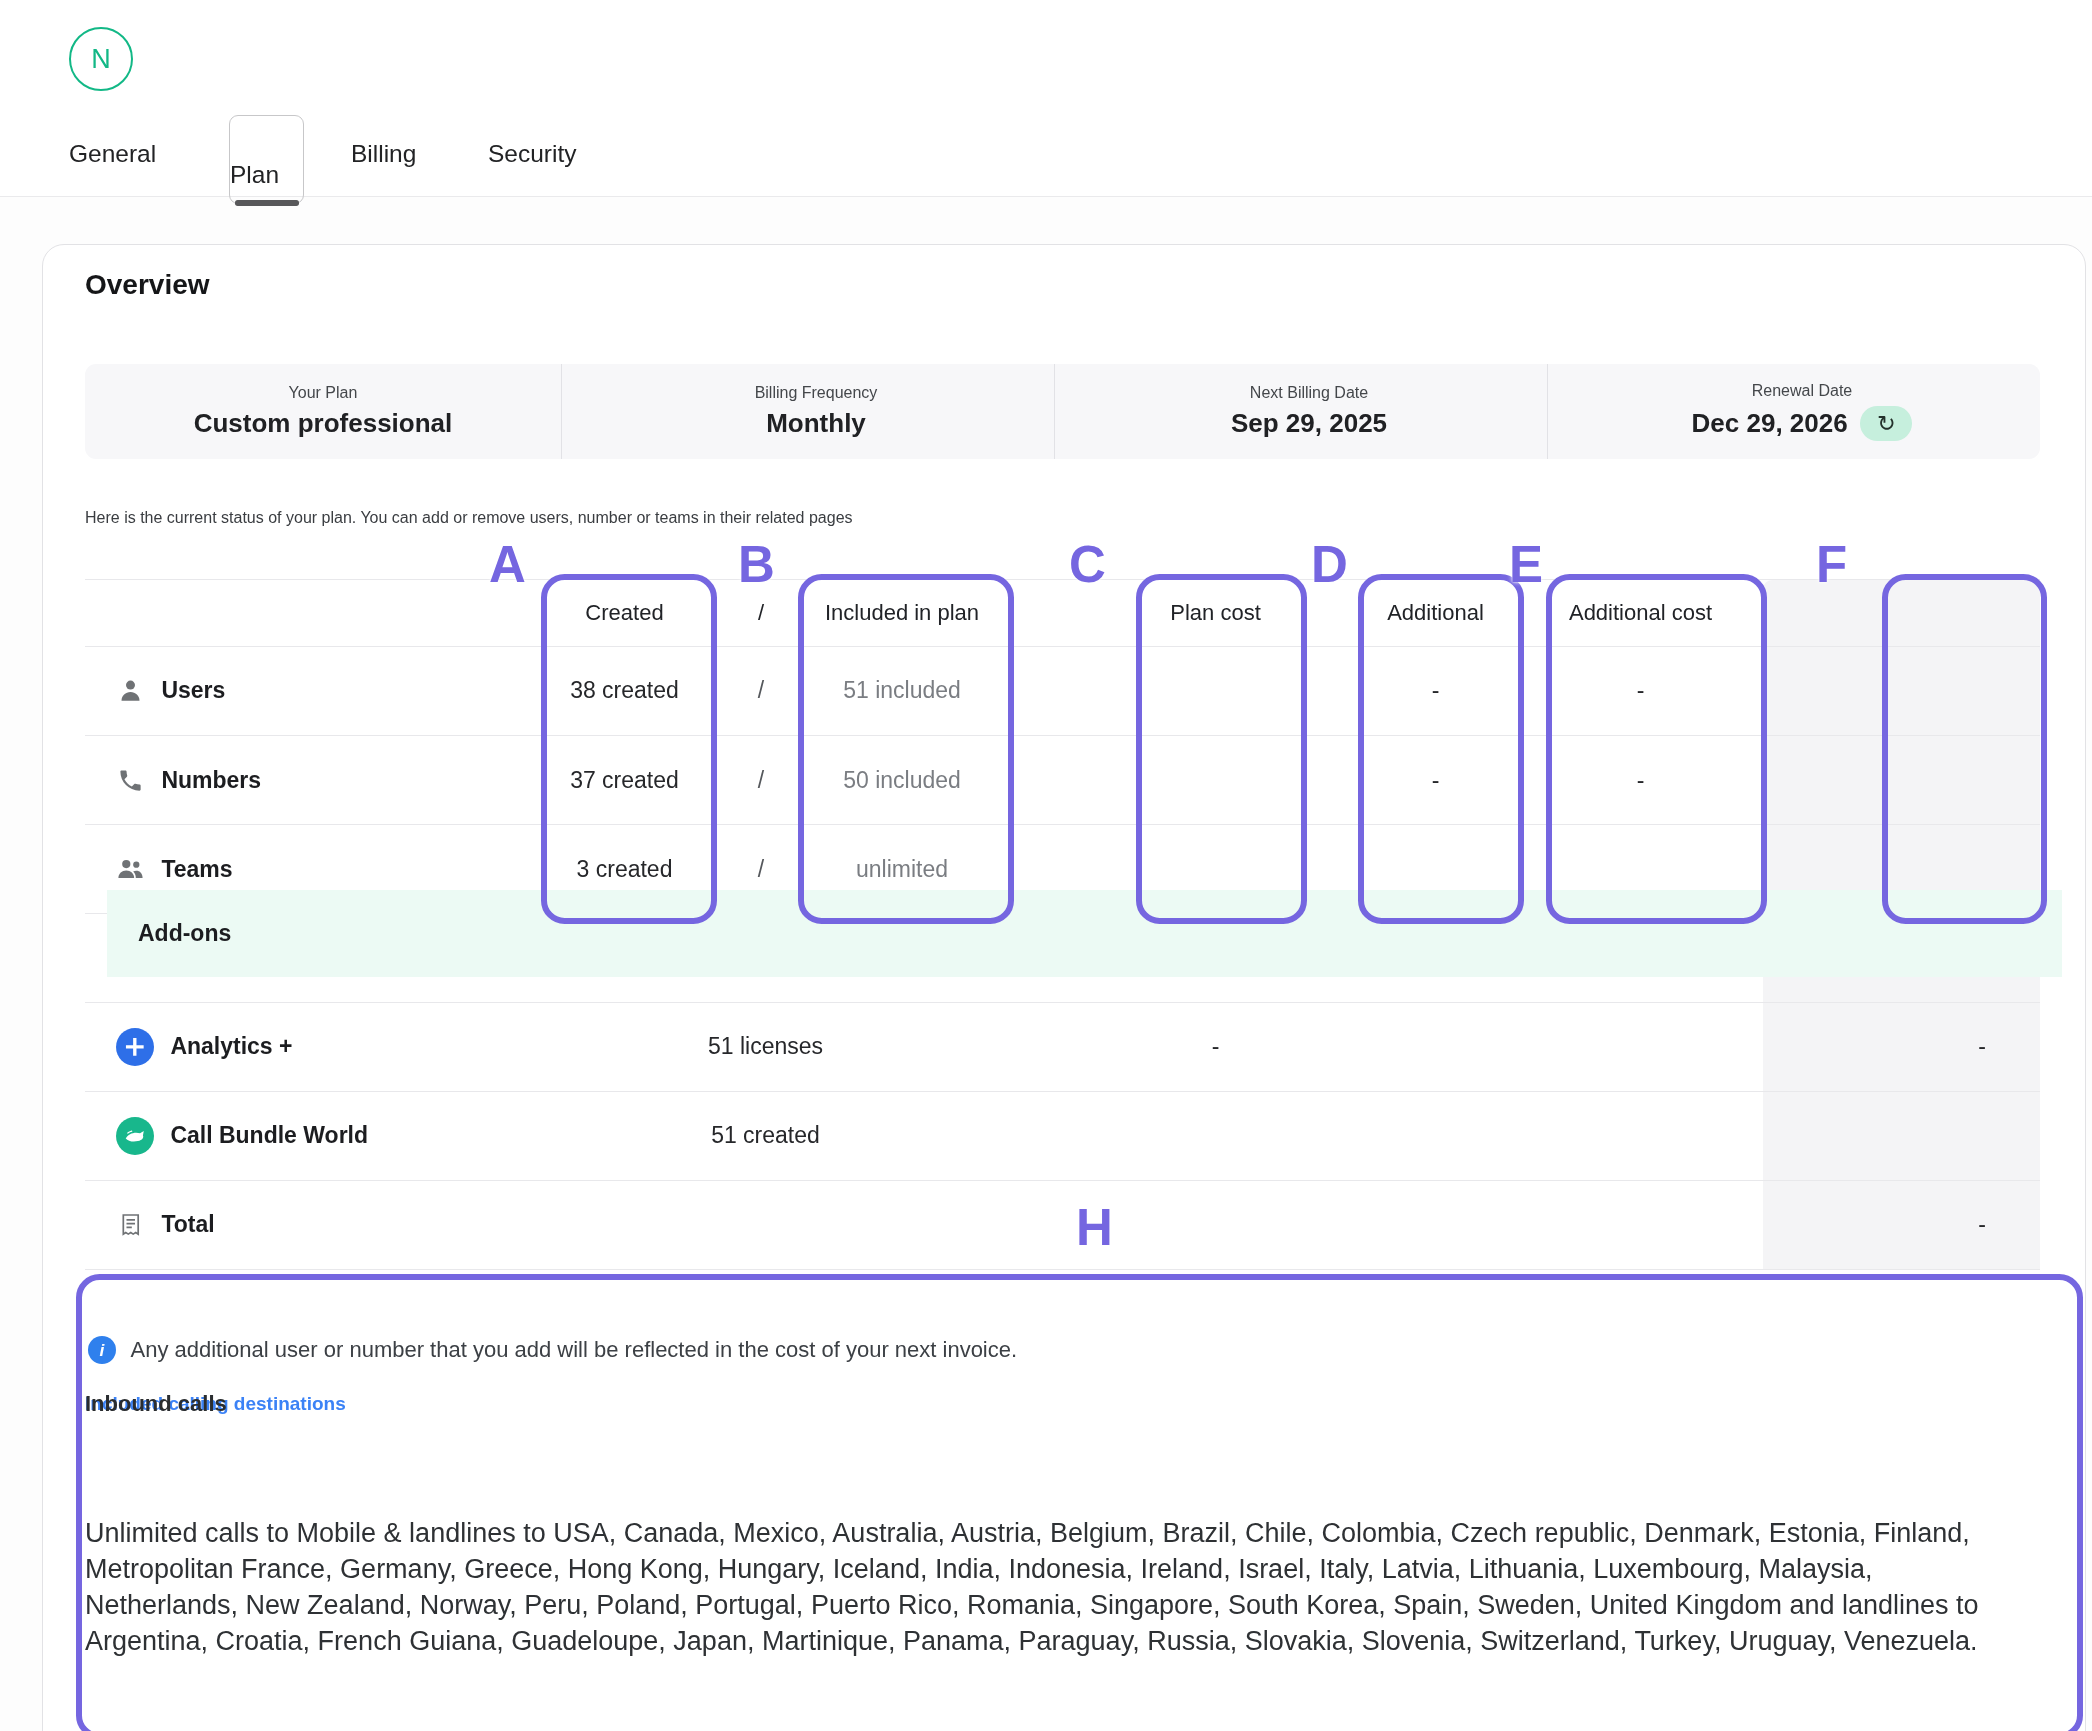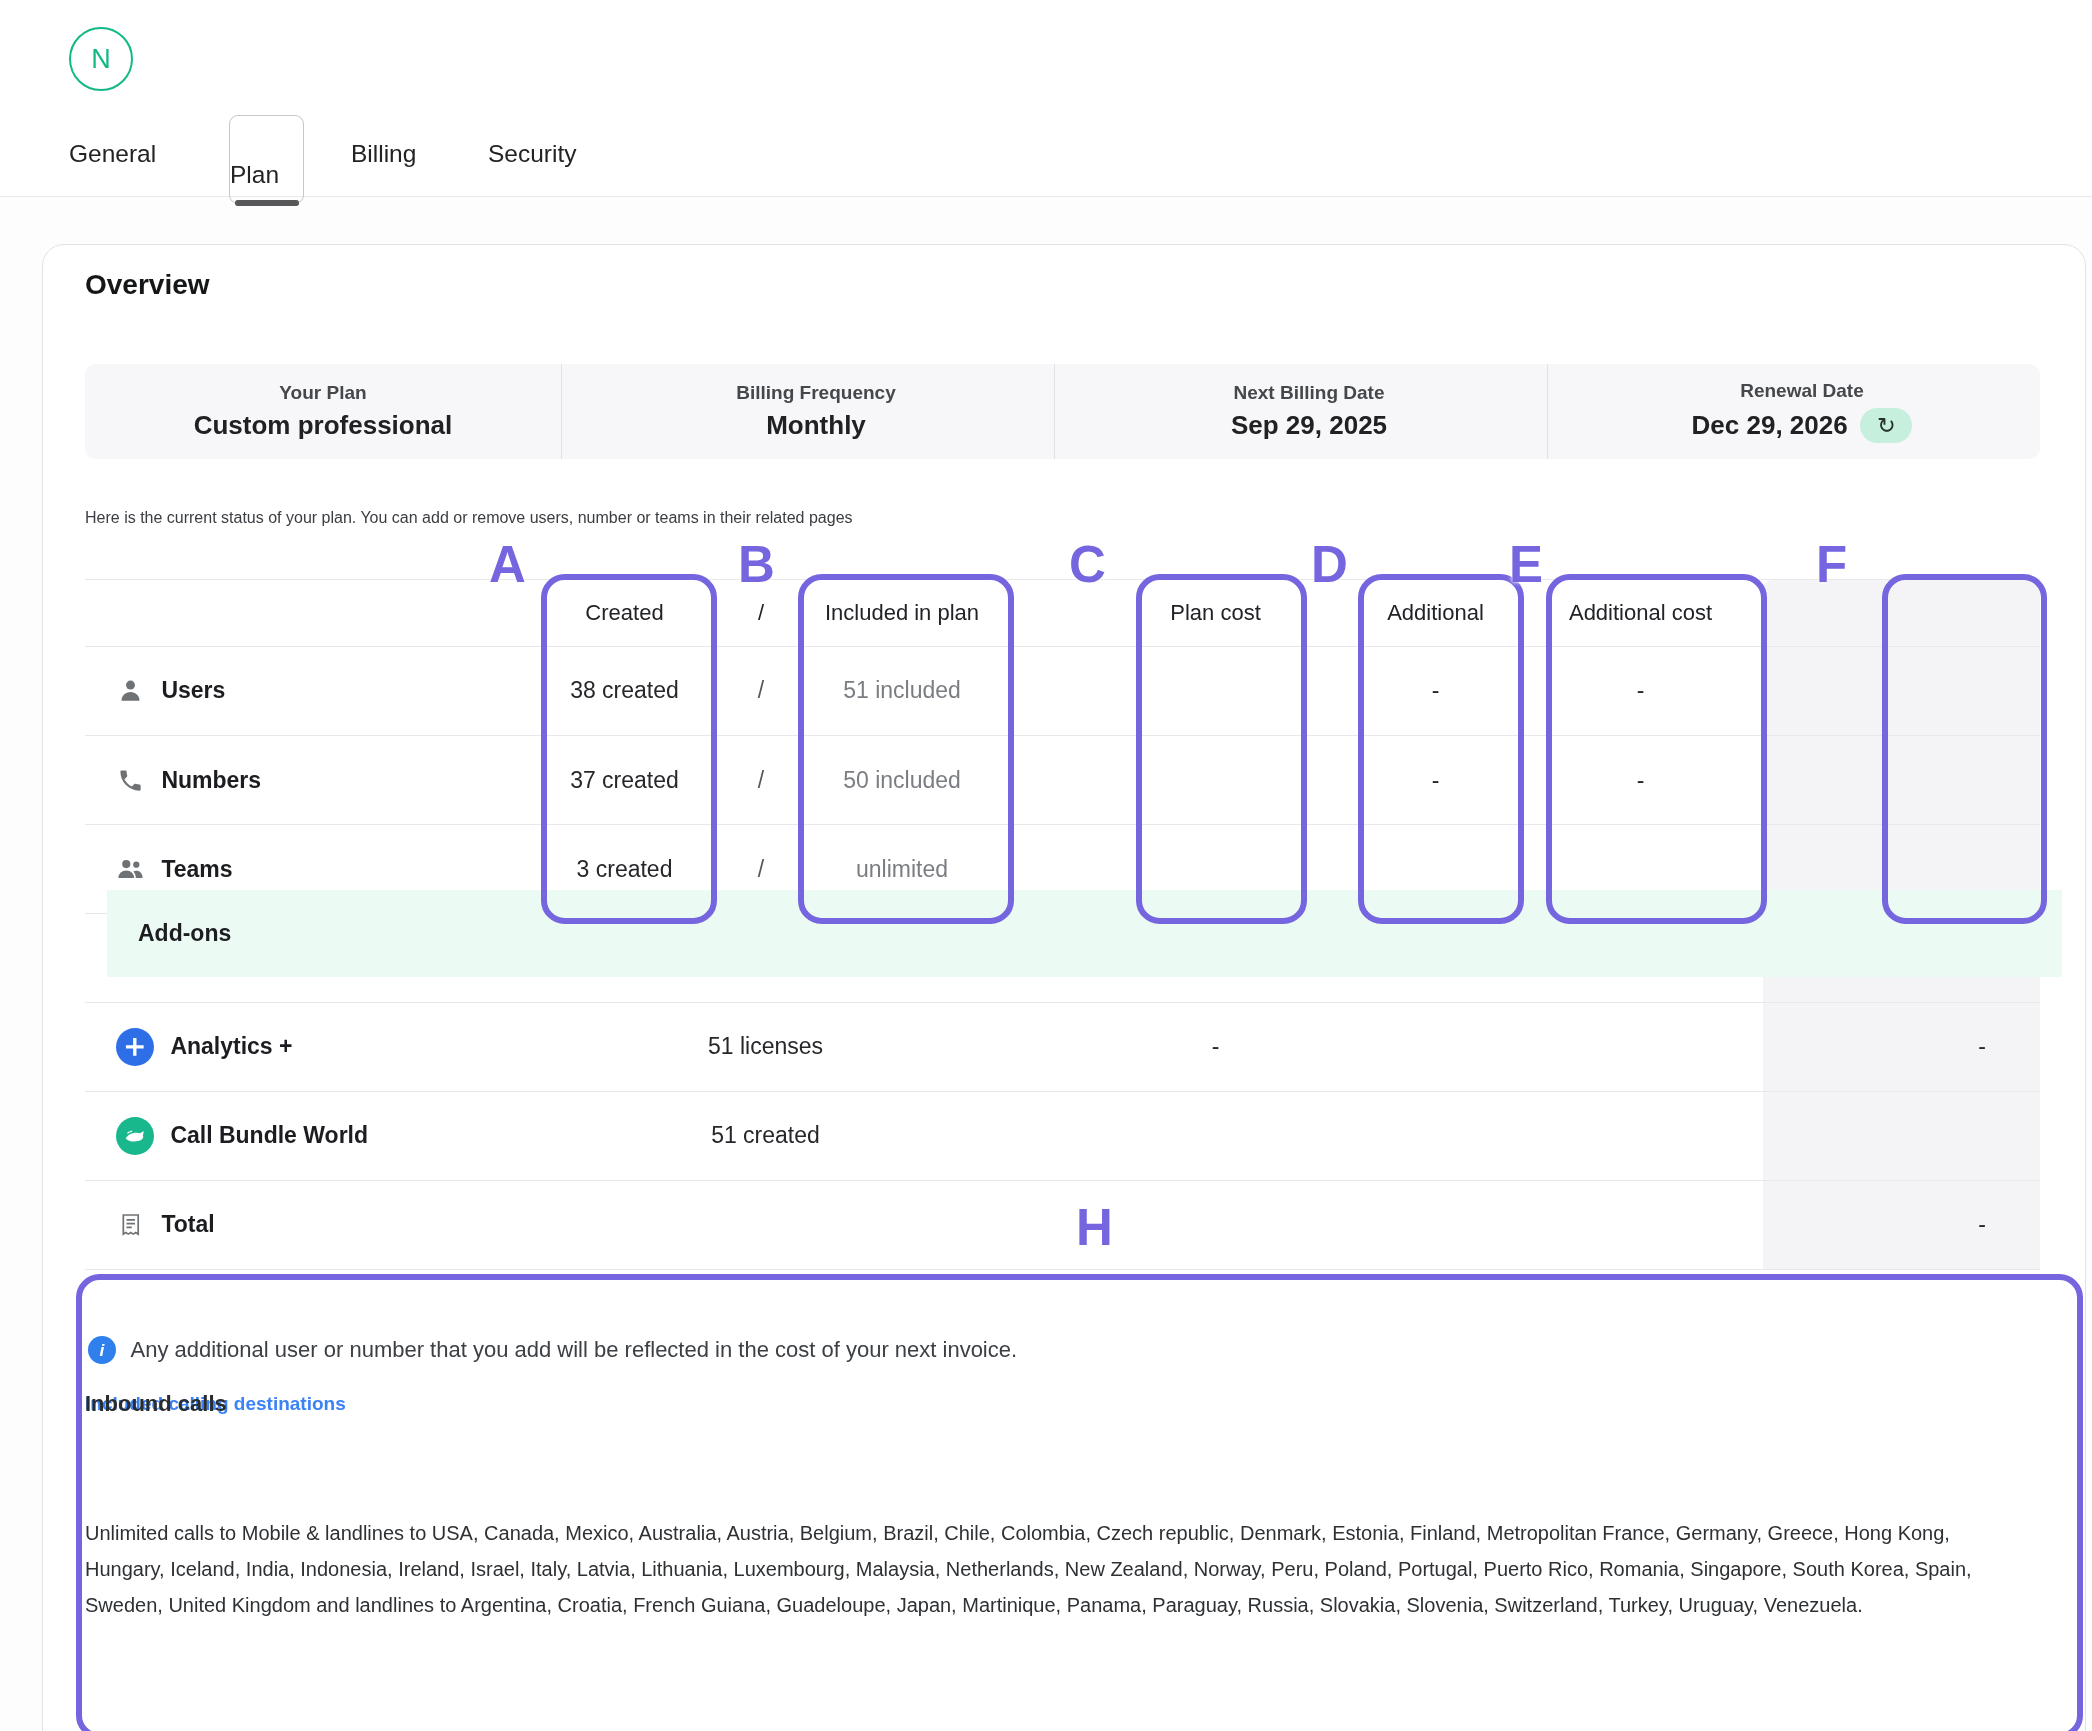--- a/index.html
+++ b/index.html
@@ -15,21 +15,21 @@
   .plan-box .tab-label{position:absolute;left:0;right:0;bottom:14.5px;font-size:24.5px;color:#222325;}
   .plan-underline{position:absolute;left:4.5px;right:4.5px;bottom:-2.7px;height:5.5px;background:#58585a;border-radius:2.7px;}
   
   .card{position:absolute;left:42px;top:244px;width:2042px;height:1546px;background:#fff;
         border:1.8px solid #e2e2e5;border-radius:22px;}
   .h-overview{position:absolute;left:85px;top:269px;font-size:28px;font-weight:800;color:#151618;}
   
   .stats{position:absolute;left:85px;top:364px;width:1955px;height:95px;background:#f7f7f9;border-radius:11px;display:flex;}
   .stat{flex:1;display:flex;flex-direction:column;align-items:center;justify-content:center;gap:6.4px;}
   .stat + .stat{border-left:0.9px solid #e2e2e6;padding-left:16px;}
-  .stat .lbl{font-size:19px;color:#44474b;font-weight:bold;}
+  .stat .lbl{font-size:16px;color:#44474b;}
   .stat .val{font-size:26px;font-weight:700;color:#202124;display:flex;align-items:center;gap:12.7px;}
   .badge{display:inline-flex;align-items:center;justify-content:center;width:52px;height:35px;background:#c6efdd;
          border-radius:17.3px;font-size:22px;font-weight:400;color:#23312b;cursor:pointer;}
   .desc{position:absolute;left:85px;top:509px;font-size:16px;color:#3a3d41;}
   
   .graycol{position:absolute;left:1763px;top:580px;width:277px;height:689px;background:#f4f4f6;border-radius:9px 9px 0 0;}
   .tline{position:absolute;left:85px;width:1955px;height:0.9px;background:#e8e8eb;}
   .trow{position:absolute;left:85px;width:1955px;}
   .cell{position:absolute;top:0;height:100%;display:flex;align-items:center;justify-content:center;font-size:23px;color:#26272a;}
   .c-created{left:428px;width:223px;}   
@@ -51,21 +51,21 @@
   .abox{position:absolute;border:6.4px solid #7566e0;border-radius:23.6px;pointer-events:none;}
   .aletter{position:absolute;font-size:51px;font-weight:800;color:#7566e0;
            text-shadow:0 0 5.5px #fff,0 0 1.8px #fff;pointer-events:none;}
   
   .notice{position:absolute;left:88px;top:1336px;display:flex;align-items:center;gap:14.5px;}
   .info-ic{width:28px;height:28px;border-radius:50%;background:#2f80ed;color:#fff;font-size:17.3px;font-weight:700;
            display:flex;align-items:center;justify-content:center;font-style:italic;}
   .notice .txt{font-size:22px;color:#3c4045;}
   .h-dest{position:absolute;left:85px;top:1393px;font-size:19px;font-weight:800;color:#3b82f6;}
   .sub-dest{position:absolute;left:85px;top:1391px;font-size:22px;color:#2a2d30;font-weight:bold;}
-  .para{position:absolute;left:85px;top:1515px;width:1938px;font-size:20px;line-height:36px;color:#2e3134;}
+  .para{position:absolute;left:85px;top:1515px;width:1938px;font-size:27px;line-height:36px;color:#2e3134;}
 </style>
 </head>
 <body>
 
 <div class="page">
 
   <div class="topbar">
     <div class="logo">
       <span>N</span>
     </div>

